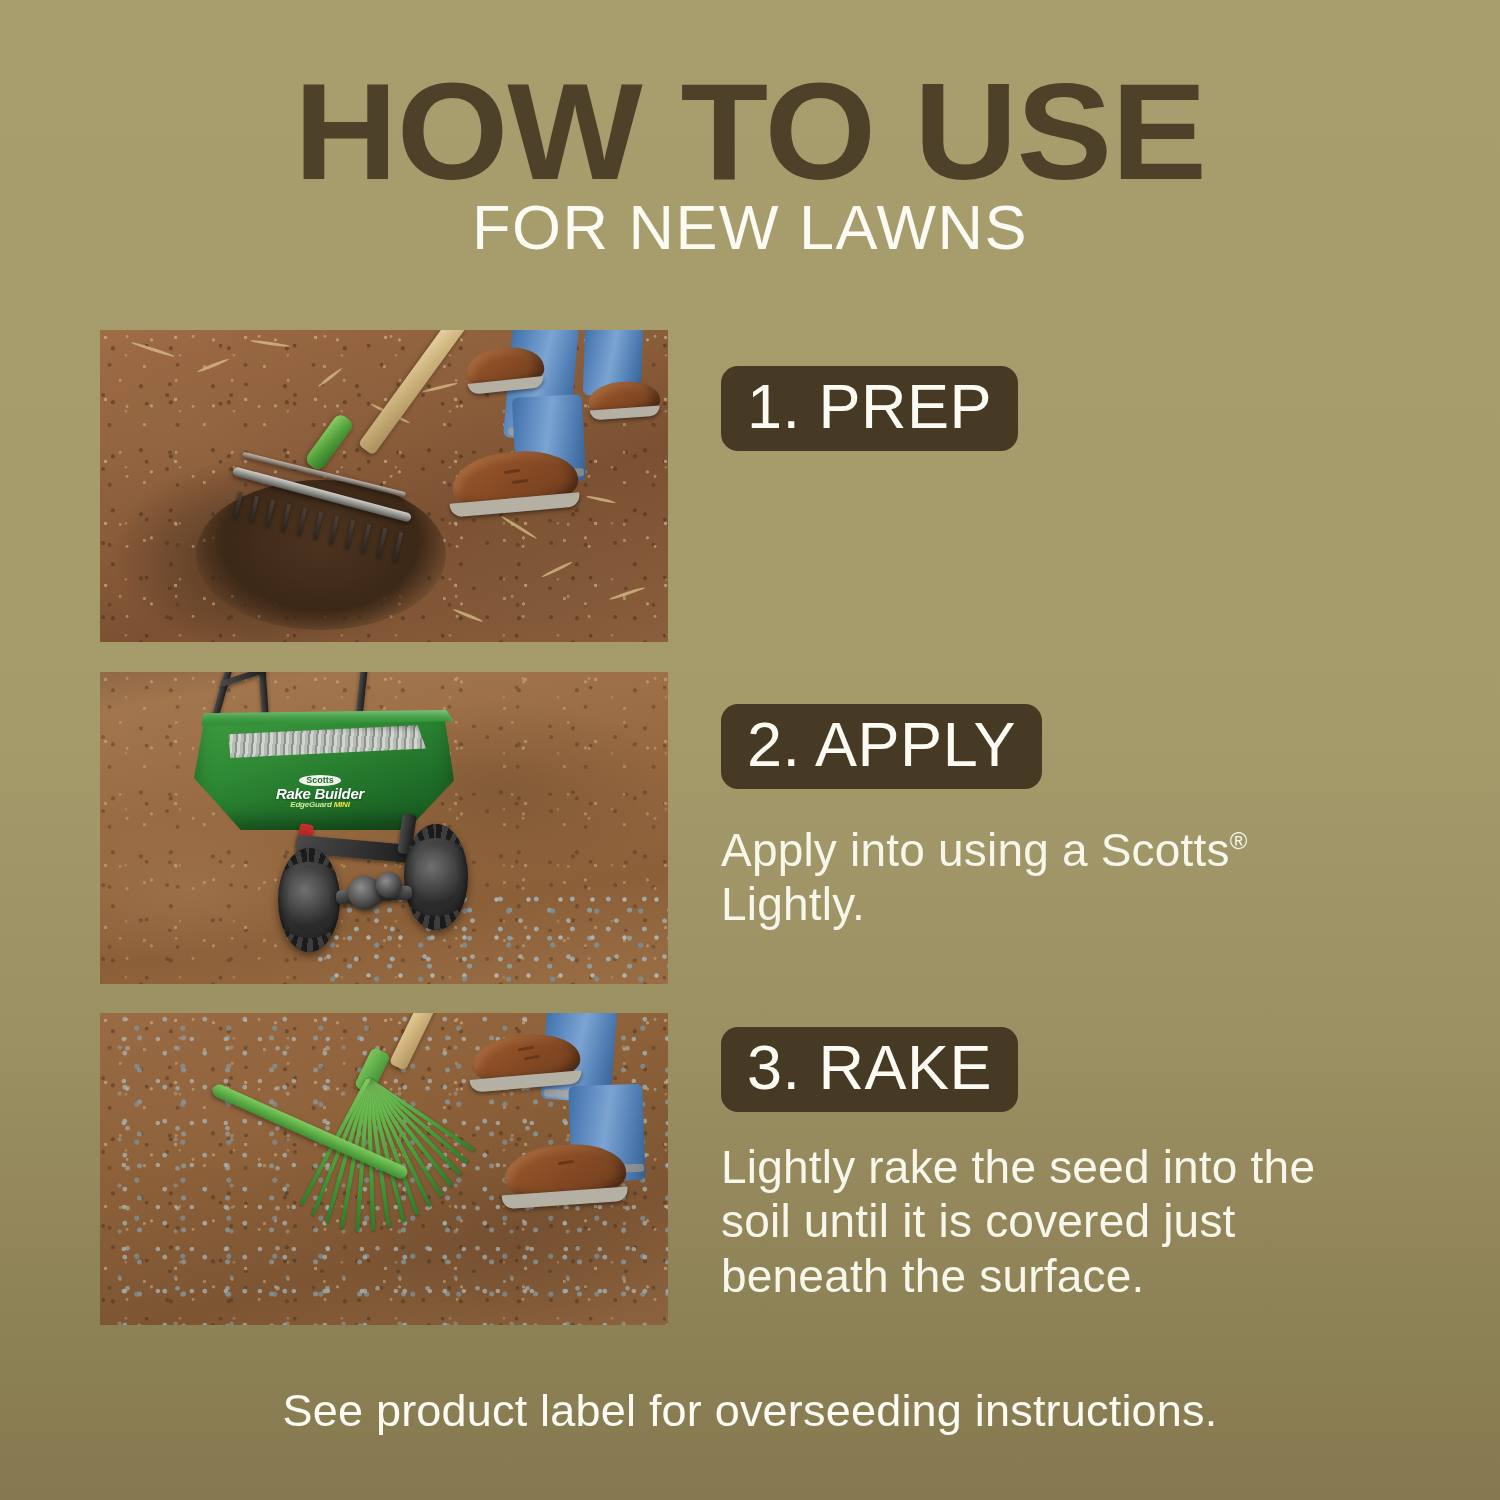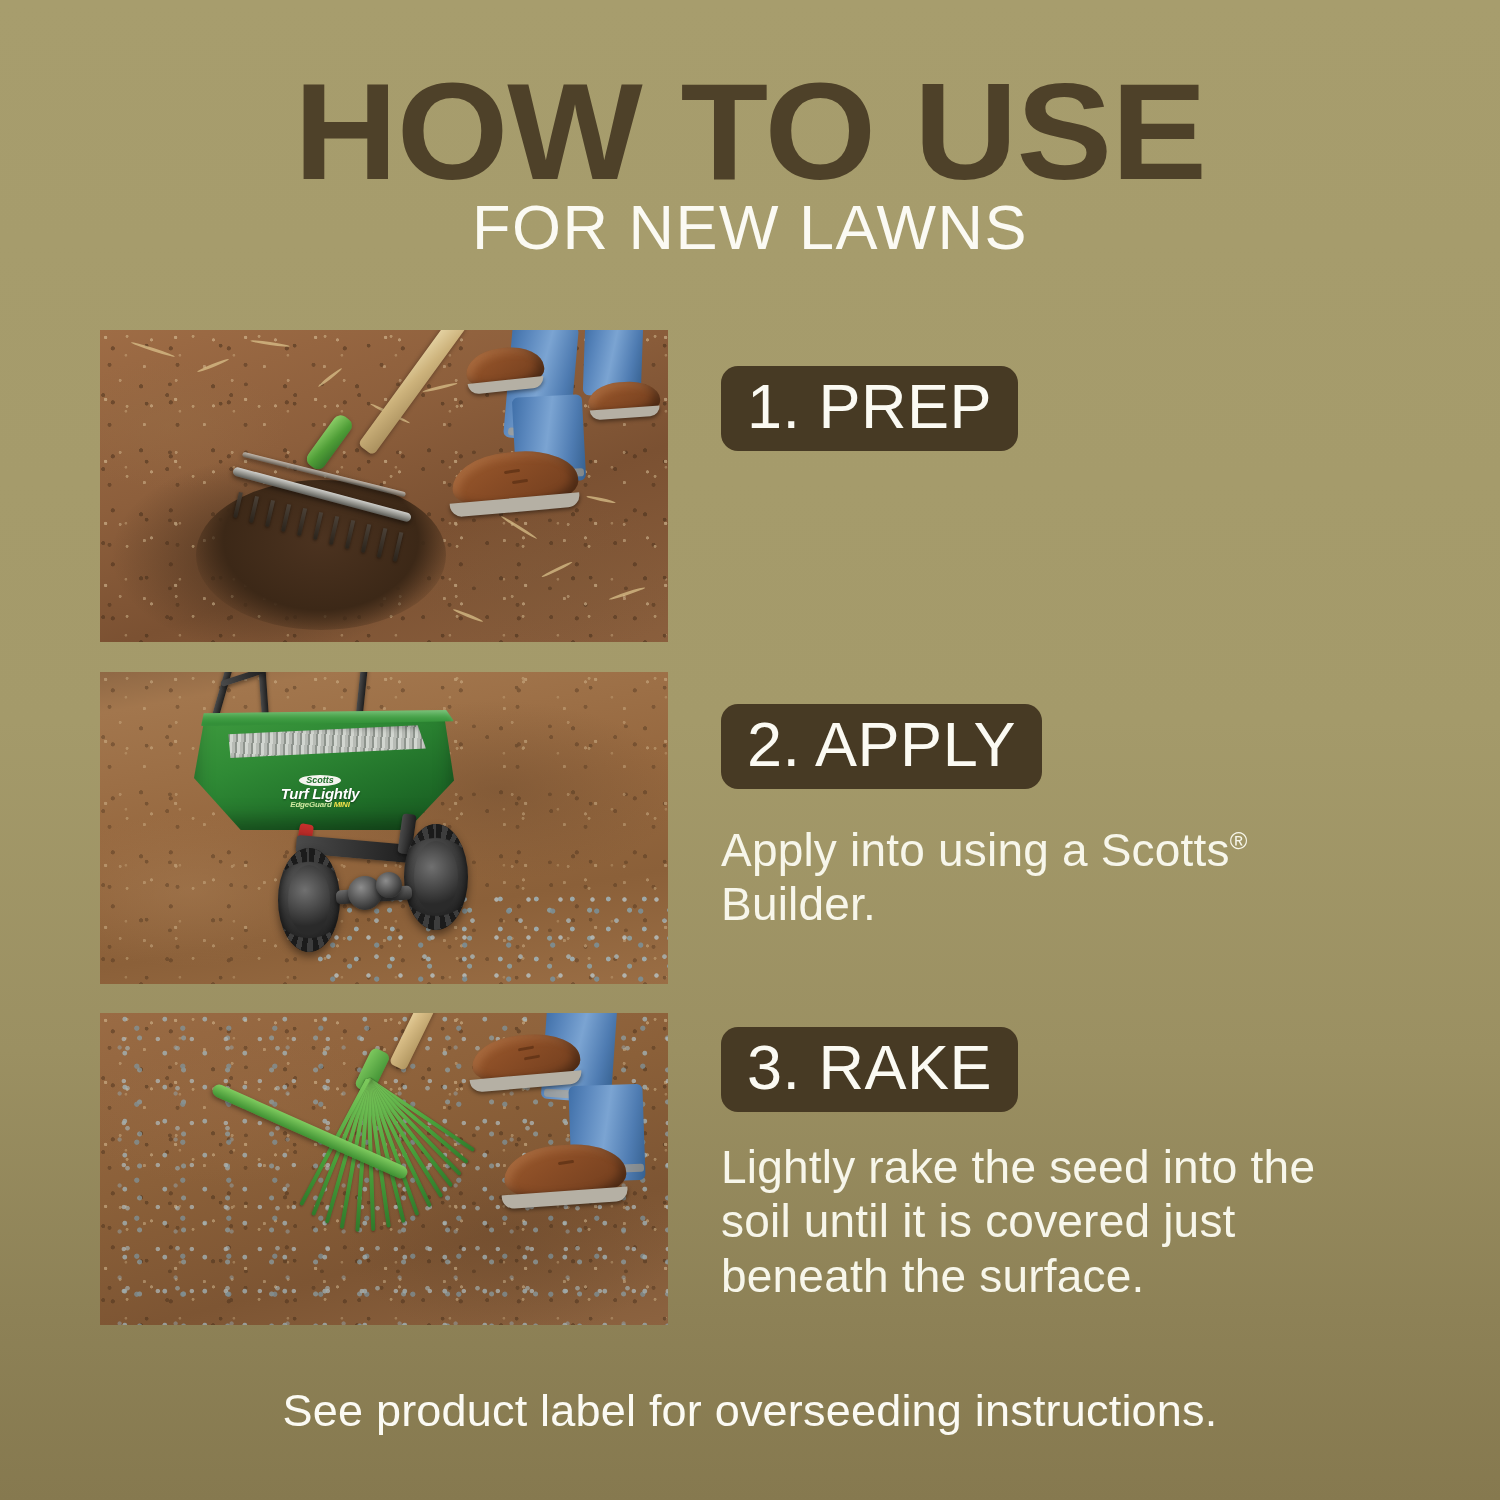--- a/index.html
+++ b/index.html
@@ -135,21 +135,21 @@
     box-shadow:inset 0 -10px 20px rgba(0,0,0,.35), 0 6px 14px rgba(0,0,0,.4);}
   .hopperlip{position:absolute;background:linear-gradient(180deg,#57b257,#2c8a32);
     border-radius:12px;box-shadow:inset 0 3px 6px rgba(255,255,255,.25);}
   .hopperseed{position:absolute;border-radius:8px;
     background:
       repeating-linear-gradient(95deg, #b8bcb6 0 3px, #8e948d 3px 5px, #d2d6d0 5px 8px),
       linear-gradient(180deg,#c3c7c1,#9aa099);
     box-shadow:inset 0 3px 7px rgba(0,0,0,.35);}
   .slabel{position:absolute;text-align:center;line-height:1;}
   .soval{display:inline-block;background:#f4f4ef;color:#1d6b28;
-    border-radius:50%/50%;padding:1px 7px;font-size:9px;font-style:italic;font-weight:bold;}
+    border-radius:50%/50%;padding:1px 7px;font-size:9px;font-weight:bold;}
   .stb{color:#ffffff;font-size:15px;font-style:italic;font-weight:bold;letter-spacing:-.3px;
     text-shadow:0 1px 2px rgba(0,0,0,.45);}
   .seg{font-size:8px;font-weight:bold;font-style:italic;letter-spacing:-.2px;}
   .seg .eg{color:#cfe8a0;}
   .seg .mini{color:#f2e14a;}
   .wheel{position:absolute;border-radius:50%;
     background:radial-gradient(circle at 38% 34%, #5a5a5a 0%, #343434 45%, #151515 100%);
     box-shadow:inset 0 0 10px rgba(0,0,0,.8), 0 4px 9px rgba(0,0,0,.45);}
   .wheel::after{content:"";position:absolute;inset:16%;border-radius:50%;
     background:radial-gradient(circle at 40% 36%, #707070, #2a2a2a 70%);}
@@ -274,40 +274,40 @@
 
       <div class="hopper" style="left:94px;top:40px;width:260px;height:118px;
            clip-path:polygon(4% 6%, 96% 0%, 100% 58%, 82% 100%, 18% 100%, 0% 56%);"></div>
       <div class="hopperlip" style="left:96px;top:38px;width:258px;height:16px;
            clip-path:polygon(3% 20%, 97% 0%, 100% 70%, 2% 100%);"></div>
       <div class="hopperseed" style="left:118px;top:52px;width:208px;height:34px;
            clip-path:polygon(5% 30%, 96% 4%, 100% 72%, 6% 100%);"></div>
 
       <div class="slabel" style="left:152px;top:98px;width:136px;">
         <span class="soval">Scotts</span>
-        <div class="stb">Turf Lightly</div>
+        <div class="stb">Rake Builder</div>
         <div class="seg"><span class="eg">EdgeGuard</span> <span class="mini">MINI</span></div>
       </div>
 
       <div class="redlever" style="left:198px;top:152px;width:14px;height:26px;transform:rotate(10deg);"></div>
       <div class="bar" style="left:196px;top:168px;width:116px;height:18px;transform:rotate(5deg);"></div>
       <div class="bar" style="left:300px;top:142px;width:14px;height:40px;transform:rotate(8deg);"></div>
 
       <div class="wheel" style="left:178px;top:176px;width:62px;height:104px;border-radius:50%;"></div>
       <div class="tread" style="left:178px;top:176px;width:62px;height:104px;"></div>
       <div class="wheel" style="left:304px;top:152px;width:64px;height:106px;"></div>
       <div class="tread" style="left:304px;top:152px;width:64px;height:106px;"></div>
       <div class="axle" style="left:236px;top:216px;width:76px;height:14px;transform:rotate(-4deg);"></div>
       <div class="hub" style="left:248px;top:204px;width:34px;height:34px;"></div>
       <div class="hub" style="left:276px;top:200px;width:26px;height:26px;"></div>
     </div>
 
     <div class="textcol">
       <div class="badge">2. APPLY</div>
-      <div class="body"><span>Apply into using a Scotts</span><sup>®</sup><span> Builder.</span></div>
+      <div class="body"><span>Apply into using a Scotts</span><sup>®</sup><span> Lightly.</span></div>
     </div>
   </div>
 
   <div class="row row3 r3">
     <div class="photo">
       <div class="soil-c"></div>
       <div class="speck" style="opacity:.5;"></div>
       <div class="seedfield"></div>
 
       <div class="jeanleg" style="left:444px;top:-8px;width:70px;height:96px;transform:rotate(4deg);"></div>

